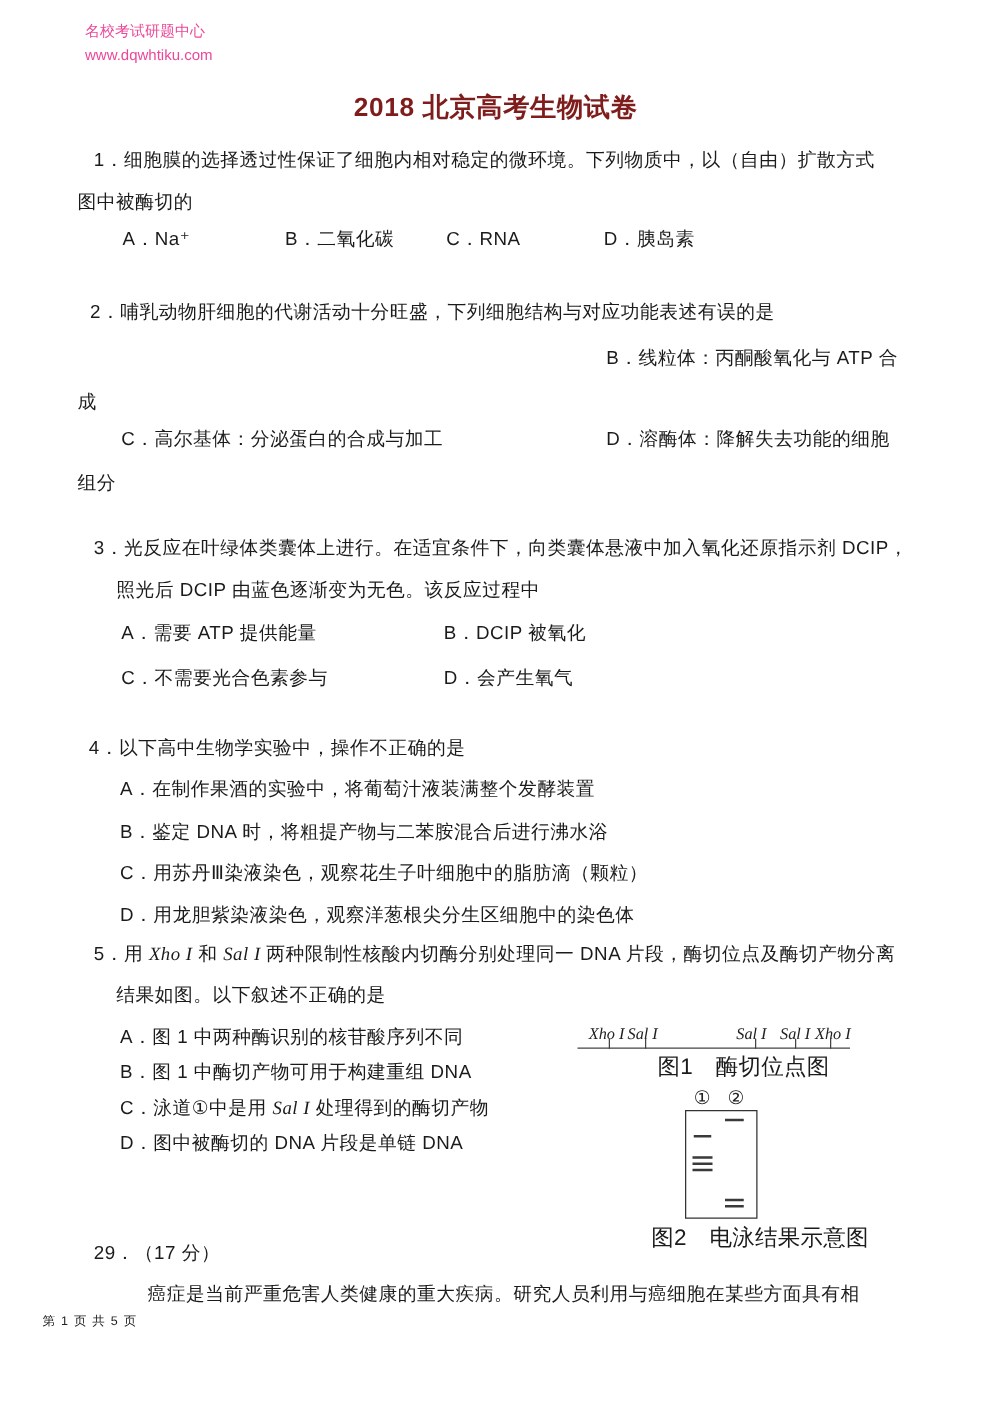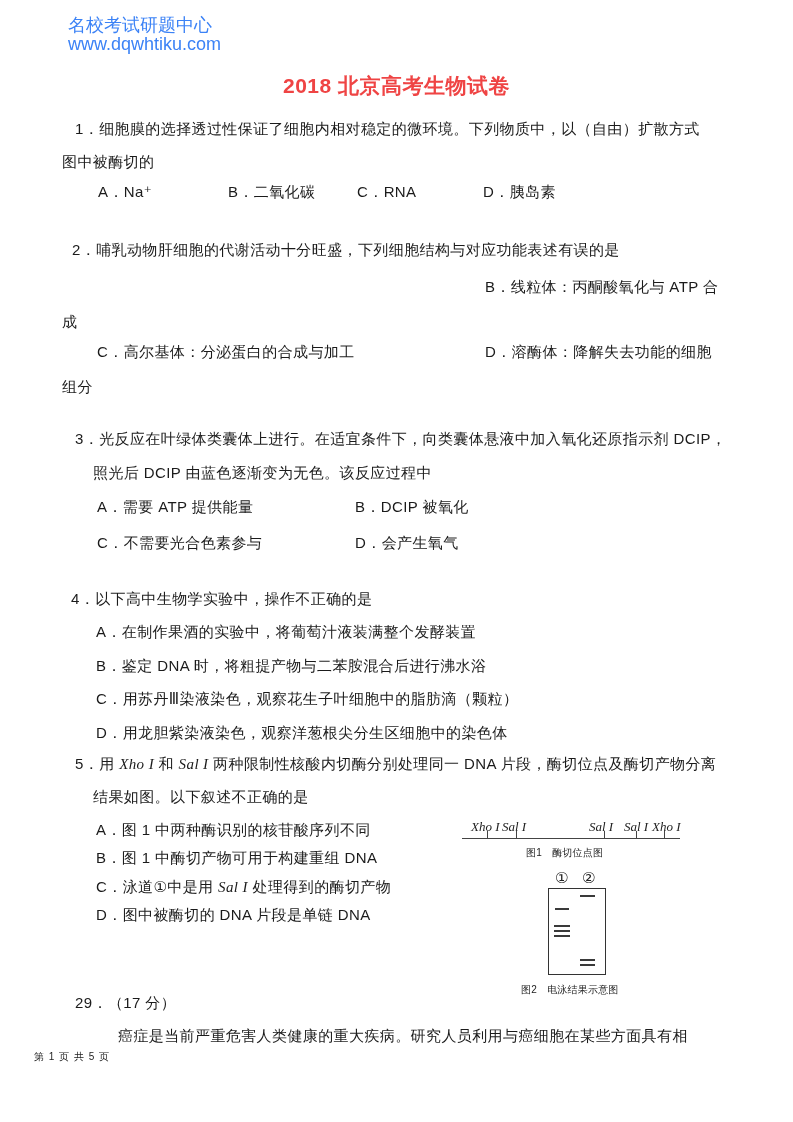--- a/index.html
+++ b/index.html
@@ -4,32 +4,32 @@
 <style>
   html,body { margin:0; padding:0; background:#ffffff; }
   .page {
     position:relative; width:793px; height:1122px; margin:0 auto;
     background:#ffffff; overflow:hidden;
     font-family:"Liberation Sans","DejaVu Sans",sans-serif;
     color:#1b1b1b;
   }
   .wm {
     position:absolute; left:68px; top:16px;
-    color:#3b82f6; font-size:18px; line-height:19px;
+    color:#ec4899; font-size:12px; line-height:19px;
   }
   .title {
     position:absolute; left:0; top:72px; width:100%;
     text-align:center; font-size:21px; font-weight:bold;
-    letter-spacing:0.5px; color:#ef4444;
+    letter-spacing:0.5px; color:#7f1d1d;
   }
   .ln {
     position:absolute; font-size:15px; line-height:20px;
     white-space:nowrap; letter-spacing:0.4px; color:#1b1b1b;
   }
-  .small { font-size:10px; letter-spacing:0.2px; }
+  .small { font-size:18px; letter-spacing:0.2px; }
   .it { font-style:italic; font-family:"Liberation Serif","DejaVu Serif",serif; }
   .maplab {
     position:absolute; font-size:13px; font-style:italic;
     font-family:"Liberation Serif","DejaVu Serif",serif;
     color:#222; white-space:nowrap;
   }
   .tick { position:absolute; width:1px; height:8px; background:#444; }
   .mapline { position:absolute; height:1px; background:#444; }
   .lanelab { position:absolute; font-size:15px; color:#222; }
   .gelbox { position:absolute; border:1px solid #333; background:#fff; }

